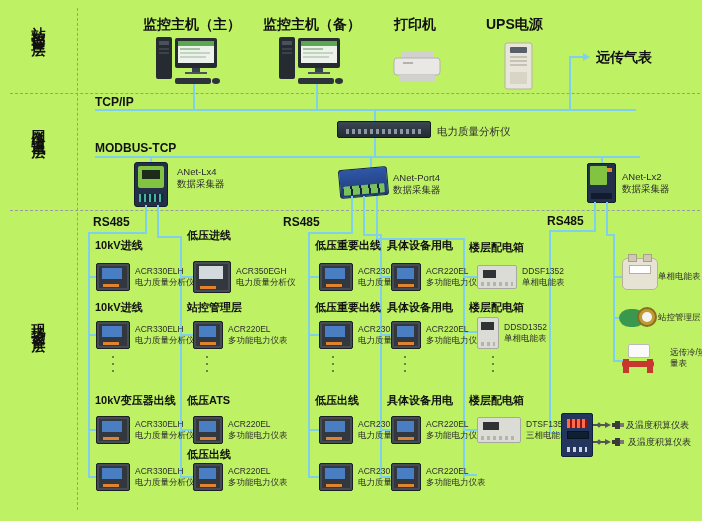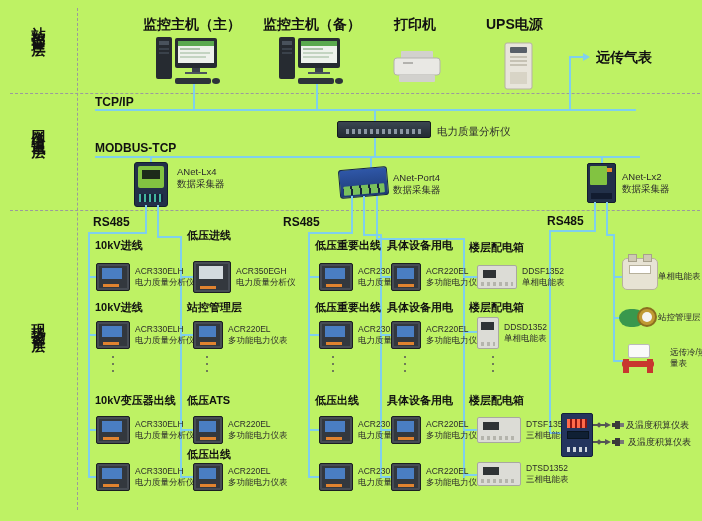--- a/index.html
+++ b/index.html
@@ -477,30 +477,20 @@
   <div class="unit" style="left:477px;top:417px">
     <div class="icoDin" style="width:42px;height:24px">
         <i class="win" style="width:16px"></i>
         <i class="strip"></i>
       </div>
     <div class="ulbl">
         <div>DTSF1352</div>
         <div>三相电能表</div>
       </div>
   </div>
-  <div class="unit" style="left:477px;top:462px">
-    <div class="icoDin" style="width:42px;height:22px">
-        <i class="win" style="width:16px"></i>
-        <i class="strip"></i>
-      </div>
-    <div class="ulbl">
-        <div>DTSD1352</div>
-        <div>三相电能表</div>
-      </div>
-  </div>
 
   <div class="abs" style="left:622px;top:258px">
       <div class="icoGas">
         <div class="win"></div>
       </div>
     </div>
   <div class="rlbl" style="left:658px;top:271px">单相电能表</div>
   <div class="abs" style="left:619px;top:305px">
       <div class="icoWater">
         <div class="body"></div>

